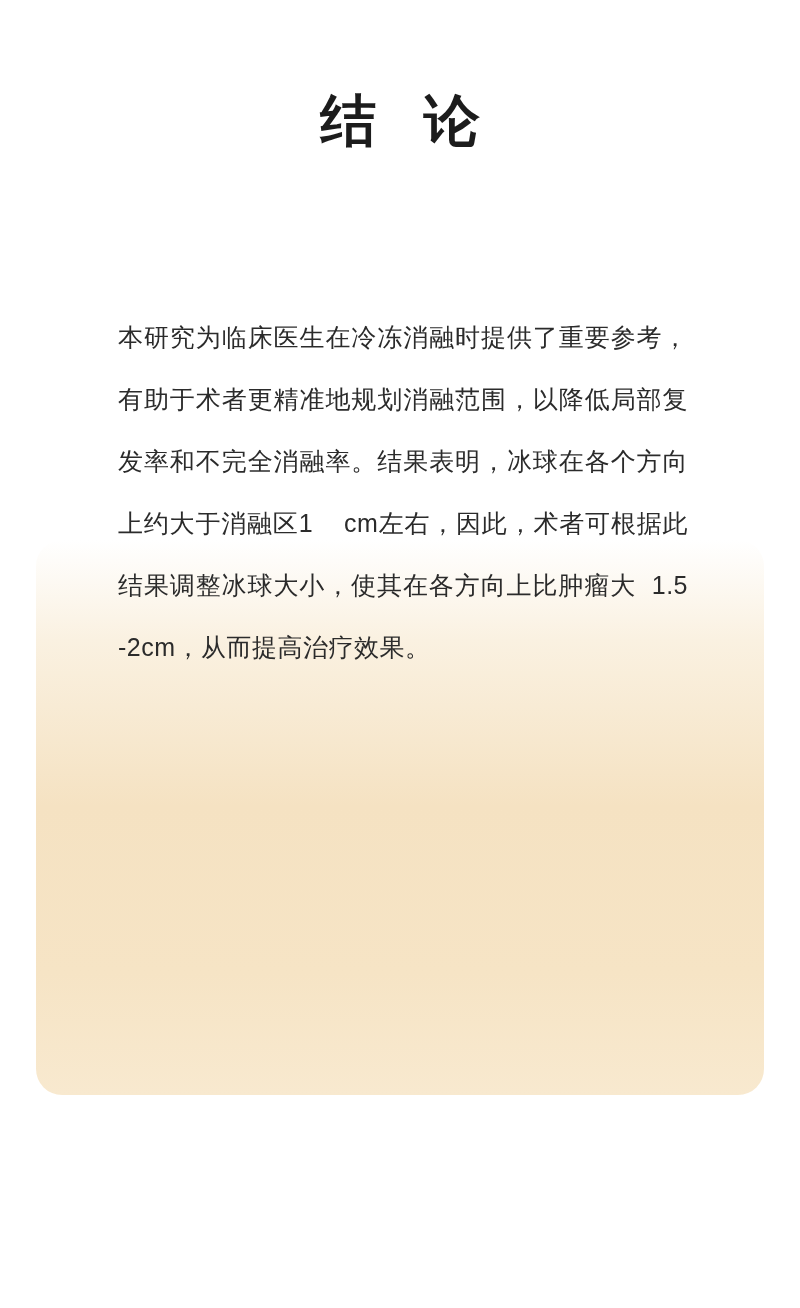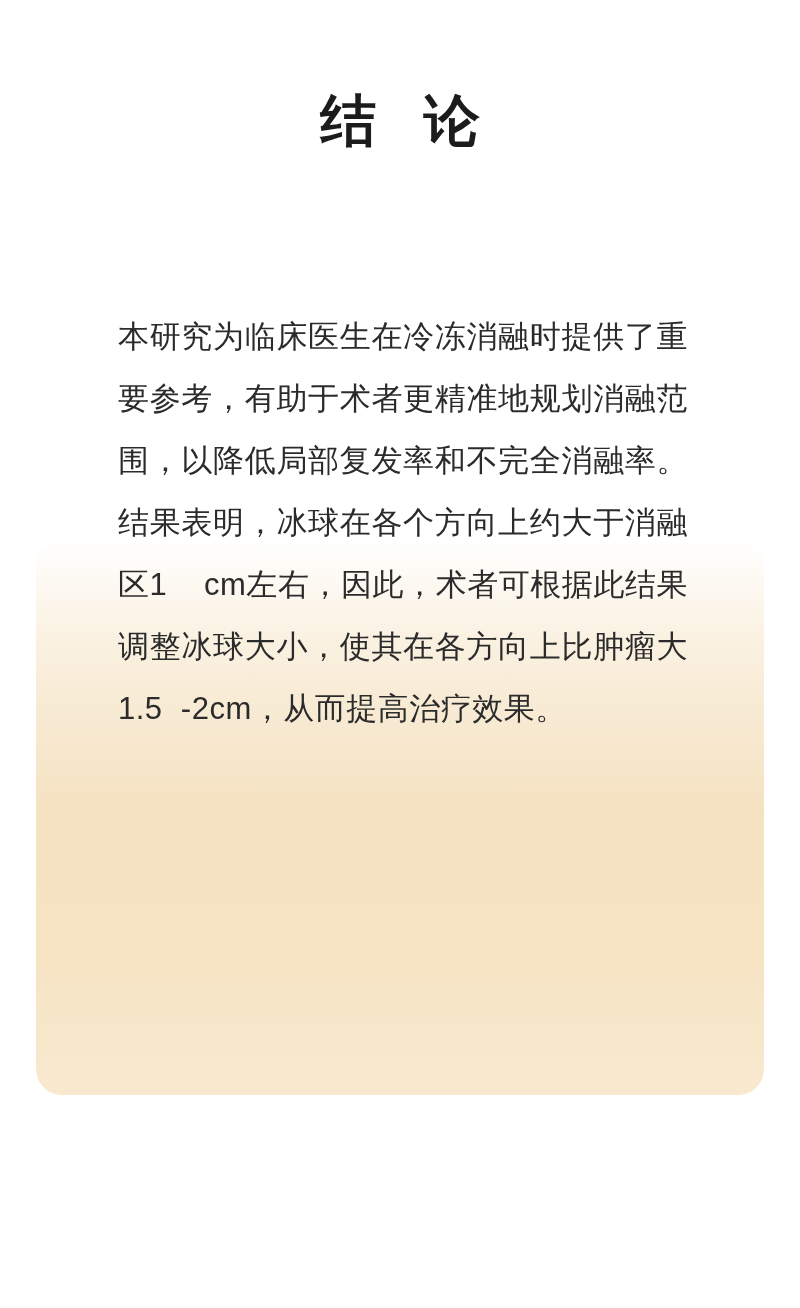--- a/index.html
+++ b/index.html
@@ -55,21 +55,21 @@
     text-indent: 14px;
     z-index: 2;
   }
 
   .body-text {
     position: absolute;
     left: 118px;
     top: 306px;
     width: 570px;
     z-index: 2;
-    font-size: 31px;
+    font-size: 25px;
     line-height: 62px;
     color: #2b2b2b;
     text-align: justify;
     text-justify: inter-ideograph;
     letter-spacing: 0.5px;
     white-space: pre-wrap;
   }
 </style>
 </head>
 <body>

